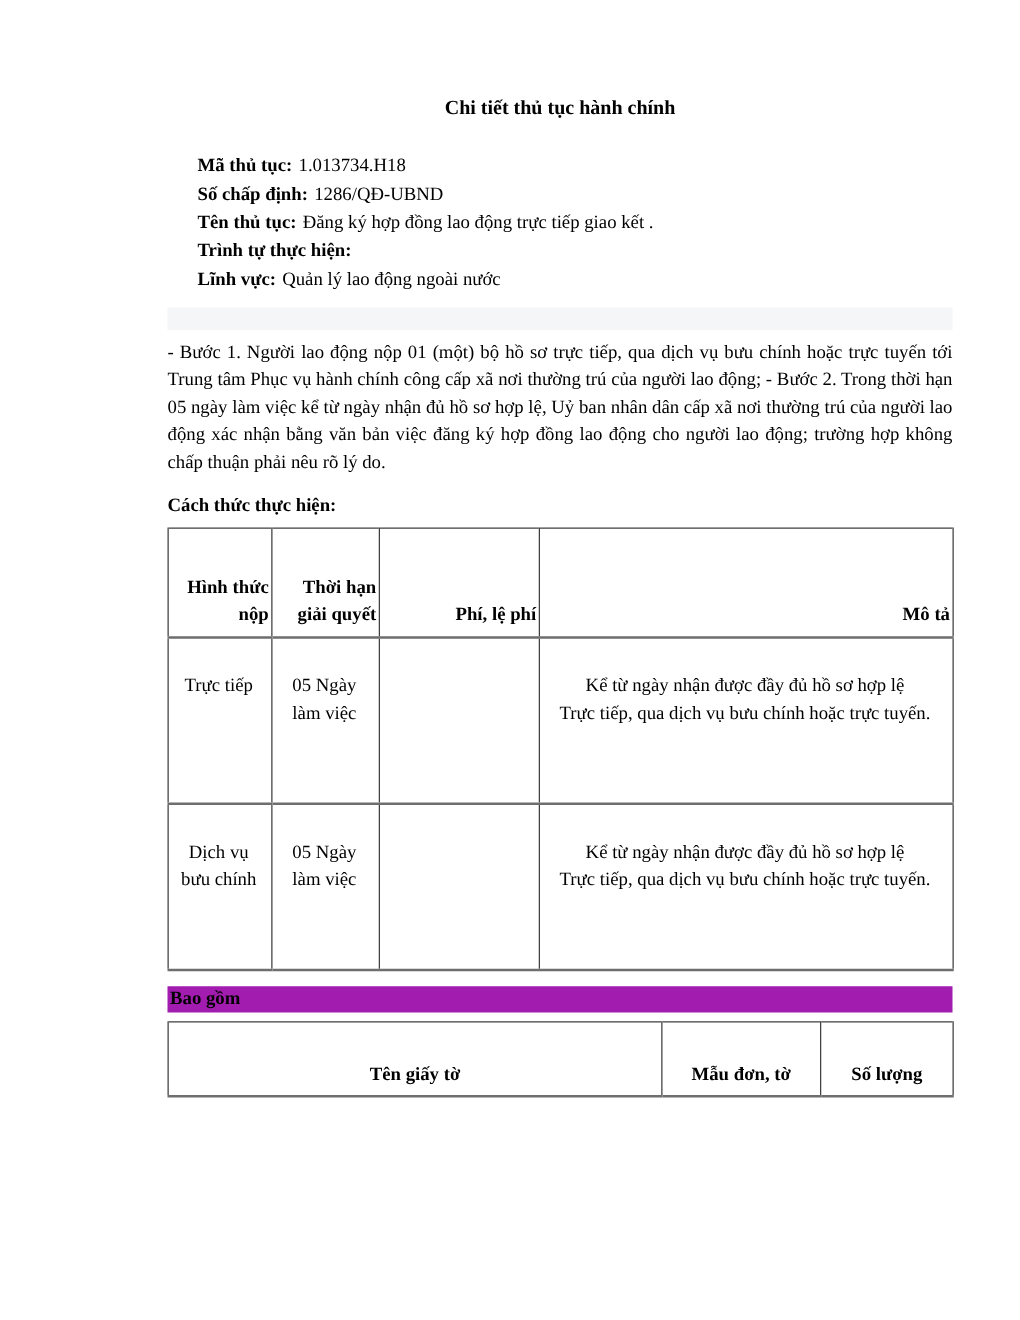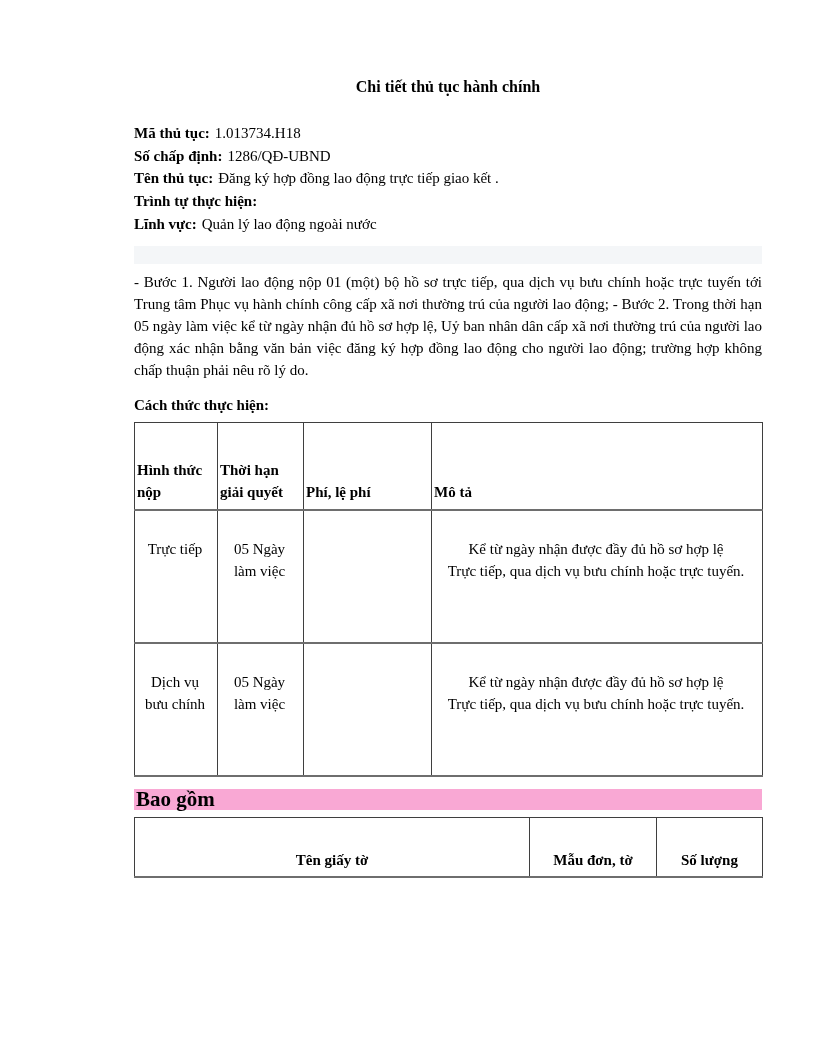--- a/index.html
+++ b/index.html
@@ -10,21 +10,21 @@
   }
   .page { position:relative; width:816px; height:1056px; background:#ffffff;padding-left:21px; }
   .content { width:628px; margin-left:113px; }
 
   .doc-title {
     margin:0; padding-top:78px; text-align:center;
     font-size:16px; font-weight:bold;
   }
 
   .fields { margin-top:26px; }
-  .field-row { line-height:22.7px; }
+  .field-row { line-height:22.7px;margin-left:24px; }
   .field-label { font-weight:bold; margin-right:5px; }
 
   .highlight-bar {
     width:628px; height:18px; background:#f4f6f8; margin-top:10px;
   }
 
   .steps-paragraph {
     margin:7px 0 0 0; text-align:justify; line-height:22.2px;
   }
 
@@ -38,32 +38,32 @@
     border-top:1px solid #3f3f3f; border-bottom:2px solid #6e6e6e;
   }
   table.tbl th, table.tbl td {
     border-left:1px solid #3f3f3f; border-right:1px solid #3f3f3f;
     border-top:2px solid #6e6e6e; border-bottom:2px solid #6e6e6e;
     font-size:15px; overflow:hidden;
   }
   table.tbl tr:first-child th { border-top:none; }
 
   .methods-table th {
-    height:80px; vertical-align:bottom; text-align:left;
+    height:80px; vertical-align:bottom; text-align:right;
     font-weight:bold; padding:0 2px 6px 2px; line-height:22px;
   }
   .methods-table td {
     height:100px; vertical-align:top; text-align:center;
     padding:27px 5px 4px 3px; line-height:22px;
   }
   .methods-table td.desc-cell { white-space:pre-line; }
 
   .baogom-bar {
-    width:626px; background:#f9a8d4; margin-top:12px;
-    font-weight:bold; padding:1px 0 2px 2px; line-height:18px; font-size:21px;
+    width:626px; background:#a21caf; margin-top:12px;
+    font-weight:bold; padding:1px 0 2px 2px; line-height:18px; font-size:15px;
   }
 
   .documents-table { margin-top:6px; }
   .documents-table th {
     height:53px; vertical-align:bottom; text-align:center;
     font-weight:bold; padding:0 2px 5px 2px; line-height:22px;
   }
 </style>
 </head>
 <body>

